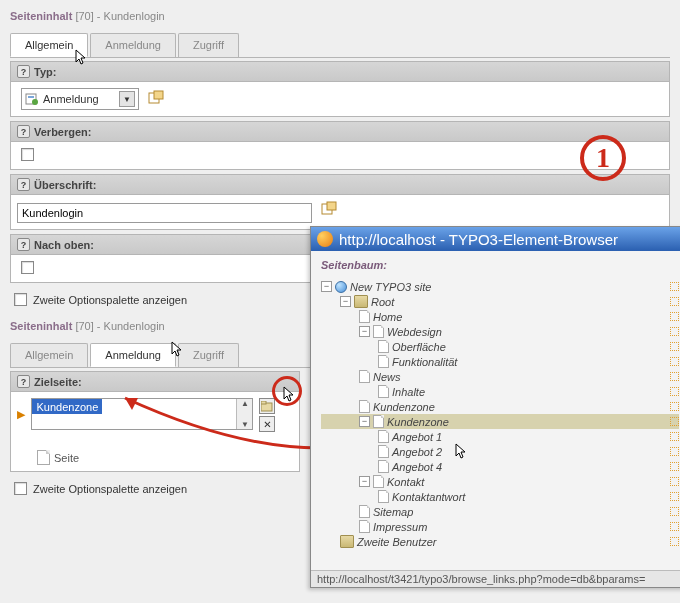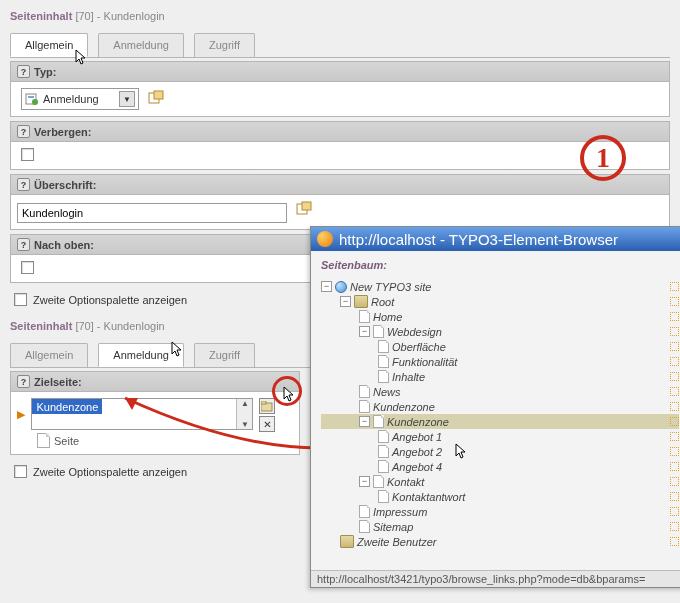--- a/index.html
+++ b/index.html
@@ -27,21 +27,21 @@
     display: flex;
     border-bottom: 1px solid #b5b5b5;
     position: relative;
     top: 1px;
   }
   .tab {
     padding: 5px 14px;
     background: #e8e8e8;
     border: 1px solid #b5b5b5;
     border-bottom: none;
-    margin-right: 10px;
+    margin-right: 2px;
     color: #888;
     cursor: pointer;
     border-radius: 2px 2px 0 0;
   }
   .tab.active {
     background: #fff;
     color: #333;
     border-bottom: 1px solid #fff;
     position: relative;
   }
@@ -105,21 +105,21 @@
   }
   .checkbox-placeholder {
     display:inline-block;
     width:13px;height:13px;
     background:#fff;
     border:1px solid #888;
     box-shadow: inset 1px 1px 1px rgba(0,0,0,.15);
     margin-left:4px;
   }
   .text-input {
-    width: 270px;
+    width: 295px;
     height: 20px;
     border:1px solid #9a9a9a;
     padding: 0 4px;
     font-size:11px;
     font-family:inherit;
   }
   .opt-row {
     margin: 10px 0 14px 0;
     display:flex;align-items:center;gap:6px;
   }
@@ -160,21 +160,21 @@
   }
   .btn-col {
     display:flex;flex-direction:column;gap:2px;
   }
   .sq-btn {
     width:16px;height:16px;border:1px solid #888;background:#eee;
     display:inline-flex;align-items:center;justify-content:center;
     font-size:10px;
   }
   .page-link {
-    margin-top:1px;
+    margin-top:18px;
     display:flex;align-items:center;gap:4px;
     margin-left:20px;
     color:#555;
   }
   .page-icon {
     width:13px;height:15px;
     border:1px solid #aaa;
     background:#fff;
     position:relative;
   }
@@ -491,33 +491,33 @@
         <span class="ind"></span>
           <span class="ind"></span>
           <span class="ind"></span>
         <span class="node-icon file"></span>
         <span class="label">Funktionalität</span>
         <span class="mark"></span>
       </div>
       <div class="tree-row">
         <span class="ind"></span>
           <span class="ind"></span>
+        <span class="node-icon file"></span>
+        <span class="label">News</span>
+        <span class="mark"></span>
+      </div>
+
+      <div class="tree-row">
+        <span class="ind"></span>
+          <span class="ind"></span>
           <span class="ind"></span>
         <span class="node-icon file"></span>
         <span class="label">Inhalte</span>
         <span class="mark"></span>
       </div>
-
-      <div class="tree-row">
-        <span class="ind"></span>
-          <span class="ind"></span>
-        <span class="node-icon file"></span>
-        <span class="label">News</span>
-        <span class="mark"></span>
-      </div>
       <div class="tree-row">
         <span class="ind"></span>
           <span class="ind"></span>
         <span class="node-icon file"></span>
         <span class="label">Kundenzone</span>
         <span class="mark"></span>
       </div>
 
       <div class="tree-row highlight">
         <span class="ind"></span>
@@ -567,28 +567,28 @@
           <span class="ind"></span>
         <span class="node-icon file"></span>
         <span class="label">Kontaktantwort</span>
         <span class="mark"></span>
       </div>
 
       <div class="tree-row">
         <span class="ind"></span>
           <span class="ind"></span>
         <span class="node-icon file"></span>
+        <span class="label">Sitemap</span>
+        <span class="mark"></span>
+      </div>
+      <div class="tree-row">
+        <span class="ind"></span>
+          <span class="ind"></span>
+        <span class="node-icon file"></span>
         <span class="label">Impressum</span>
-        <span class="mark"></span>
-      </div>
-      <div class="tree-row">
-        <span class="ind"></span>
-          <span class="ind"></span>
-        <span class="node-icon file"></span>
-        <span class="label">Sitemap</span>
         <span class="mark"></span>
       </div>
 
       <div class="tree-row">
         <span class="ind"></span>
         <span class="node-icon folder"></span>
         <span class="label">Zweite Benutzer</span>
         <span class="mark"></span>
       </div>
 

